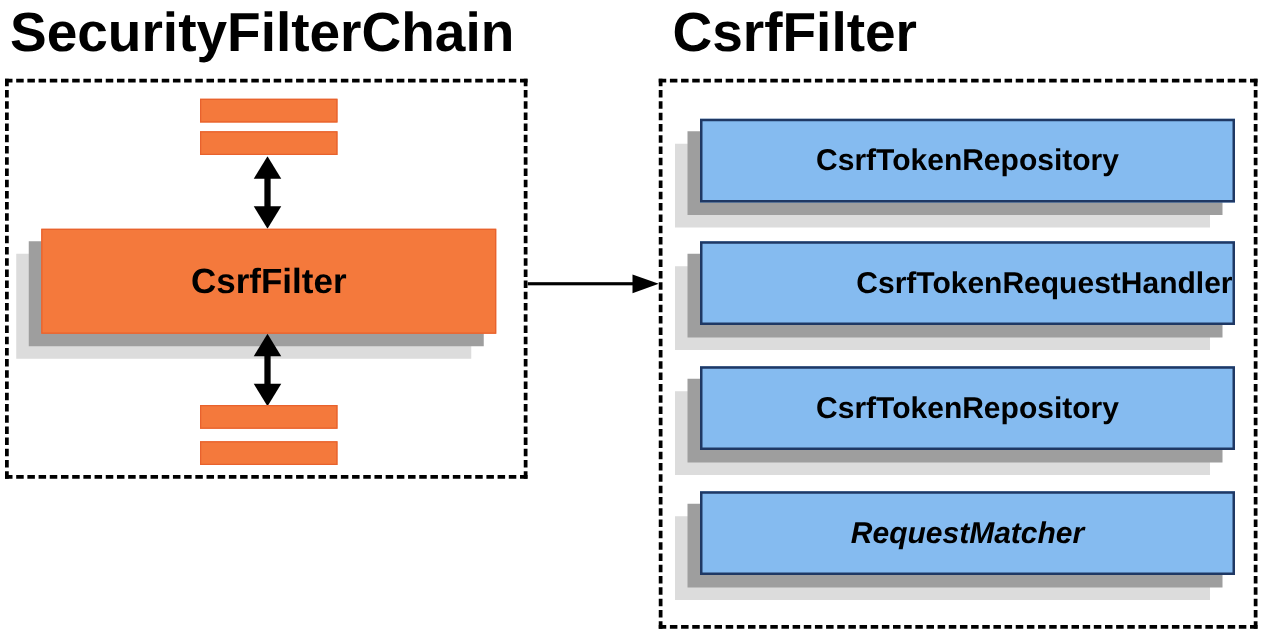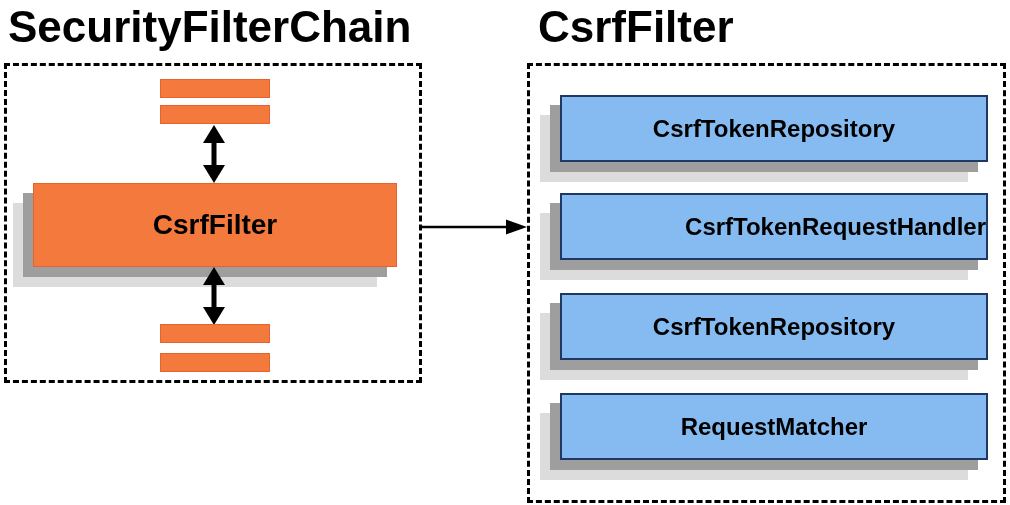--- a/index.html
+++ b/index.html
@@ -64,21 +64,21 @@
     background:var(--blue-fill);
     border:2px solid var(--blue-border);
     box-sizing:border-box;
     box-shadow:-10px 10px 0 var(--shadow1), -20px 20px 0 var(--shadow2);
     display:flex;align-items:center;justify-content:center;
     font-size:24px;font-weight:bold;color:var(--ink);
   }
   .comp-1{top:95px;}
   .comp-2{top:193px;justify-content:flex-end;}
   .comp-3{top:293px;}
-  .comp-4{top:393px;}
+  .comp-4{top:393px;font-style:italic;}
   .arrow{position:absolute;}
   .v-arrow-1{left:200px;top:125px;}
   .v-arrow-2{left:200px;top:267px;}
   .h-arrow{left:422px;top:218px;}
   svg{display:block;}
 </style>
 </head>
 <body>
 
 <div class="stage">

